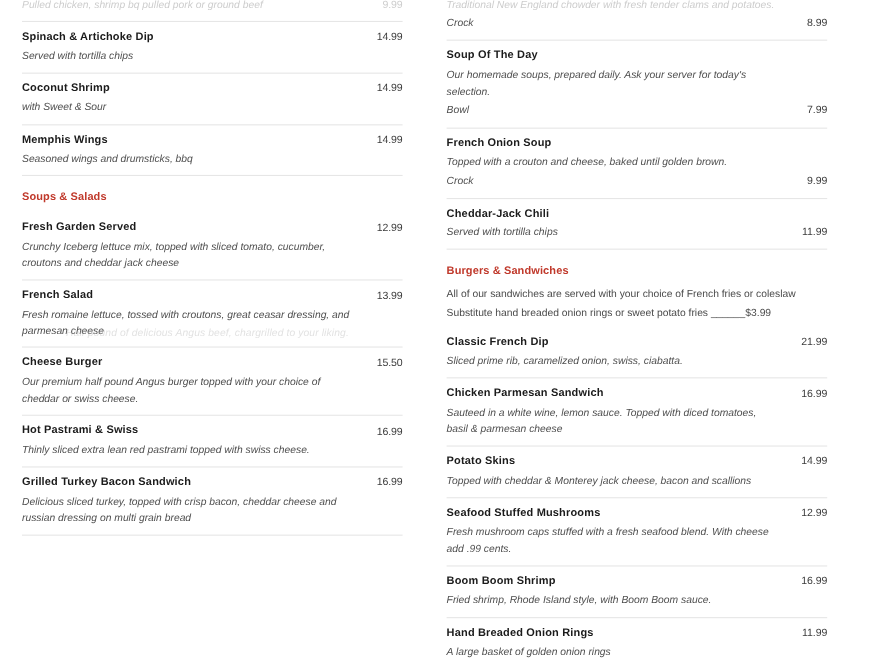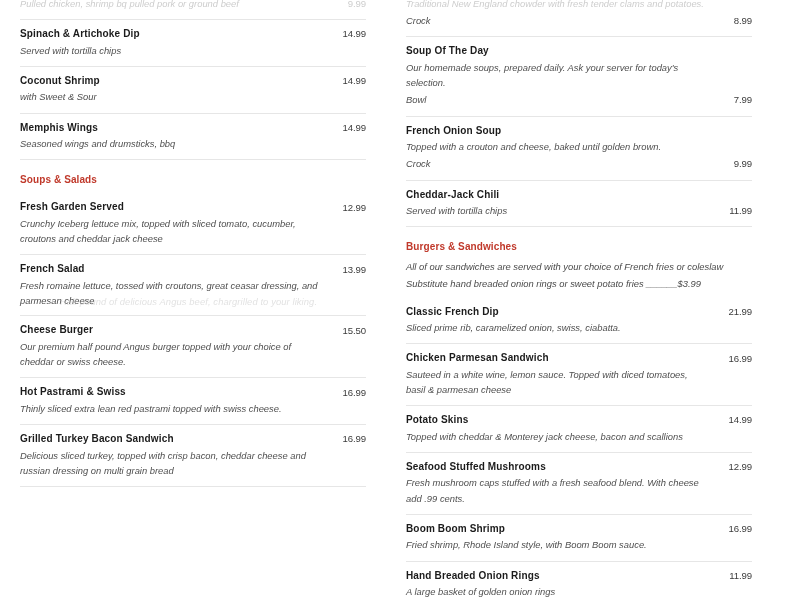--- a/index.html
+++ b/index.html
@@ -35,21 +35,20 @@
   .section-head {
     font-size: 10px;
     font-weight: 700;
     color: #c0392b;
     letter-spacing: .1px;
     margin: 14px 0 7px 0;
     line-height: 1.2;
   }
   .section-note {
     font-size: 9.4px;
-    font-style: italic;
     color: #4a4a4a;
     line-height: 1.55;
     margin-bottom: 2px;
   }
 
   
   .item {
     border-bottom: 1px solid #e6e6e6;
     padding: 7px 0 8px 0;
   }

